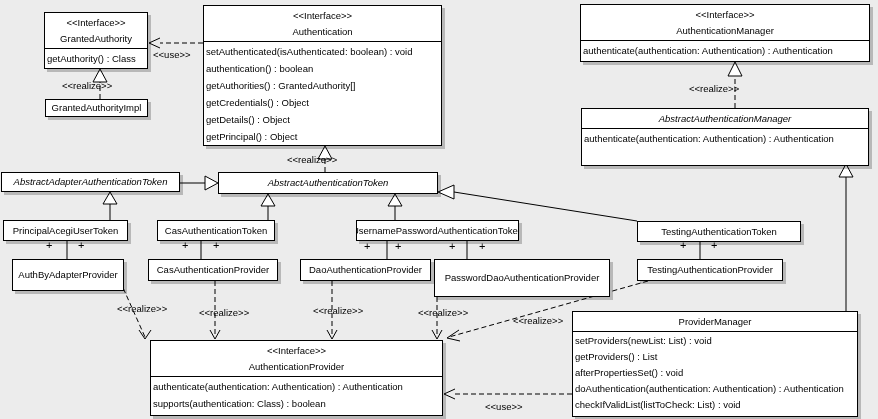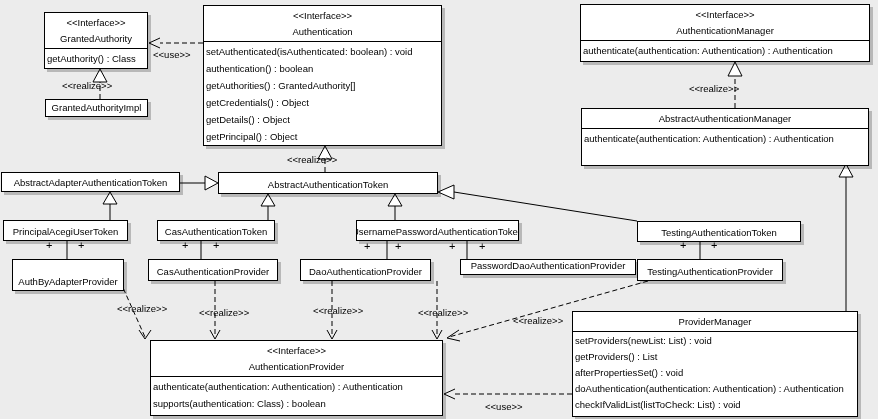--- a/index.html
+++ b/index.html
@@ -4,27 +4,27 @@
 <style>
   html,body{margin:0;padding:0;background:#ececec}
   .canvas{position:relative;width:878px;height:419px;background:#ececec;
           font-family:"Liberation Sans",sans-serif;font-size:9.5px;color:#000;overflow:hidden}
   svg.edges{position:absolute;left:0;top:0}
   svg.edges line, svg.edges polyline{stroke:#000;stroke-width:1;fill:none}
   svg.edges polygon{stroke:#000;stroke-width:1;fill:#fff}
   svg.edges g.dashed line{stroke-dasharray:5 3}
   .node{position:absolute;background:#fff;border:1px solid #000;box-sizing:border-box;
         box-shadow:3px 3px 0 rgba(0,0,0,0.22);overflow:hidden}
-  .node.simple{display:flex;align-items:flex-end;justify-content:center}
+  .node.simple{display:flex;align-items:center;justify-content:center}
   .title{text-align:center;padding:2px 2px 1px}
   .stereo,.cname{line-height:16px;white-space:nowrap}
   .members{border-top:1px solid #000;padding:1px 0}
   .member{line-height:17px;padding:0 2px;white-space:nowrap;overflow:hidden}
   .tight .member{line-height:16px}
-  .abs{}
+  .abs{font-style:italic}
   .elabel{position:absolute;white-space:nowrap}
   .plus{position:absolute;font-size:11px;line-height:11px}
 </style>
 </head>
 <body>
 
 <div class="canvas">
 
   <svg class="edges" width="878" height="419" viewBox="0 0 878 419">
 
@@ -188,21 +188,21 @@
   </div>
 
   <div class="node simple" style="left:148px;top:259px;width:130px;height:22px">
     <div class="cname">CasAuthenticationProvider</div>
   </div>
 
   <div class="node simple" style="left:300px;top:259px;width:131px;height:22px">
     <div class="cname">DaoAuthenticationProvider</div>
   </div>
 
-  <div class="node simple" style="left:460px;top:259px;width:176px;height:16px">
+  <div class="node simple" style="left:434px;top:259px;width:176px;height:38px">
     <div class="cname">PasswordDaoAuthenticationProvider</div>
   </div>
 
   <div class="node simple" style="left:637px;top:259px;width:146px;height:22px">
     <div class="cname">TestingAuthenticationProvider</div>
   </div>
 
   <div class="node" style="left:150px;top:340px;width:293px;height:76px">
     <div class="title">
       <div class="stereo">&lt;&lt;Interface&gt;&gt;</div>

